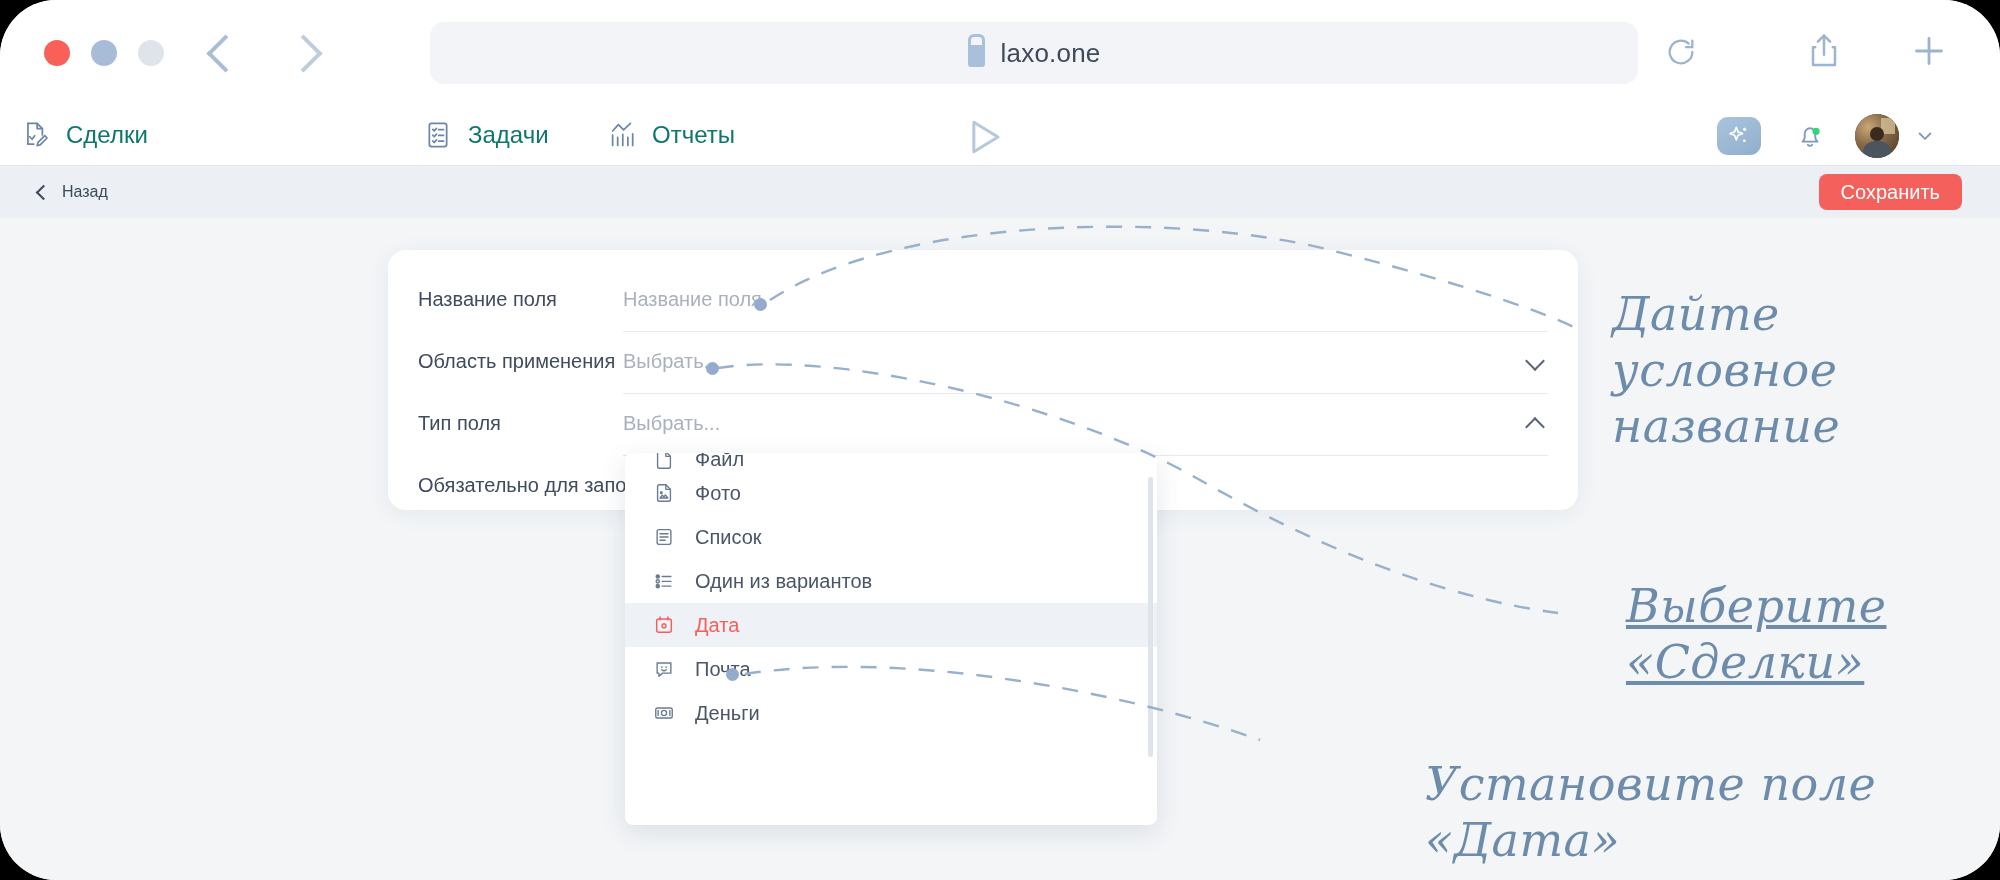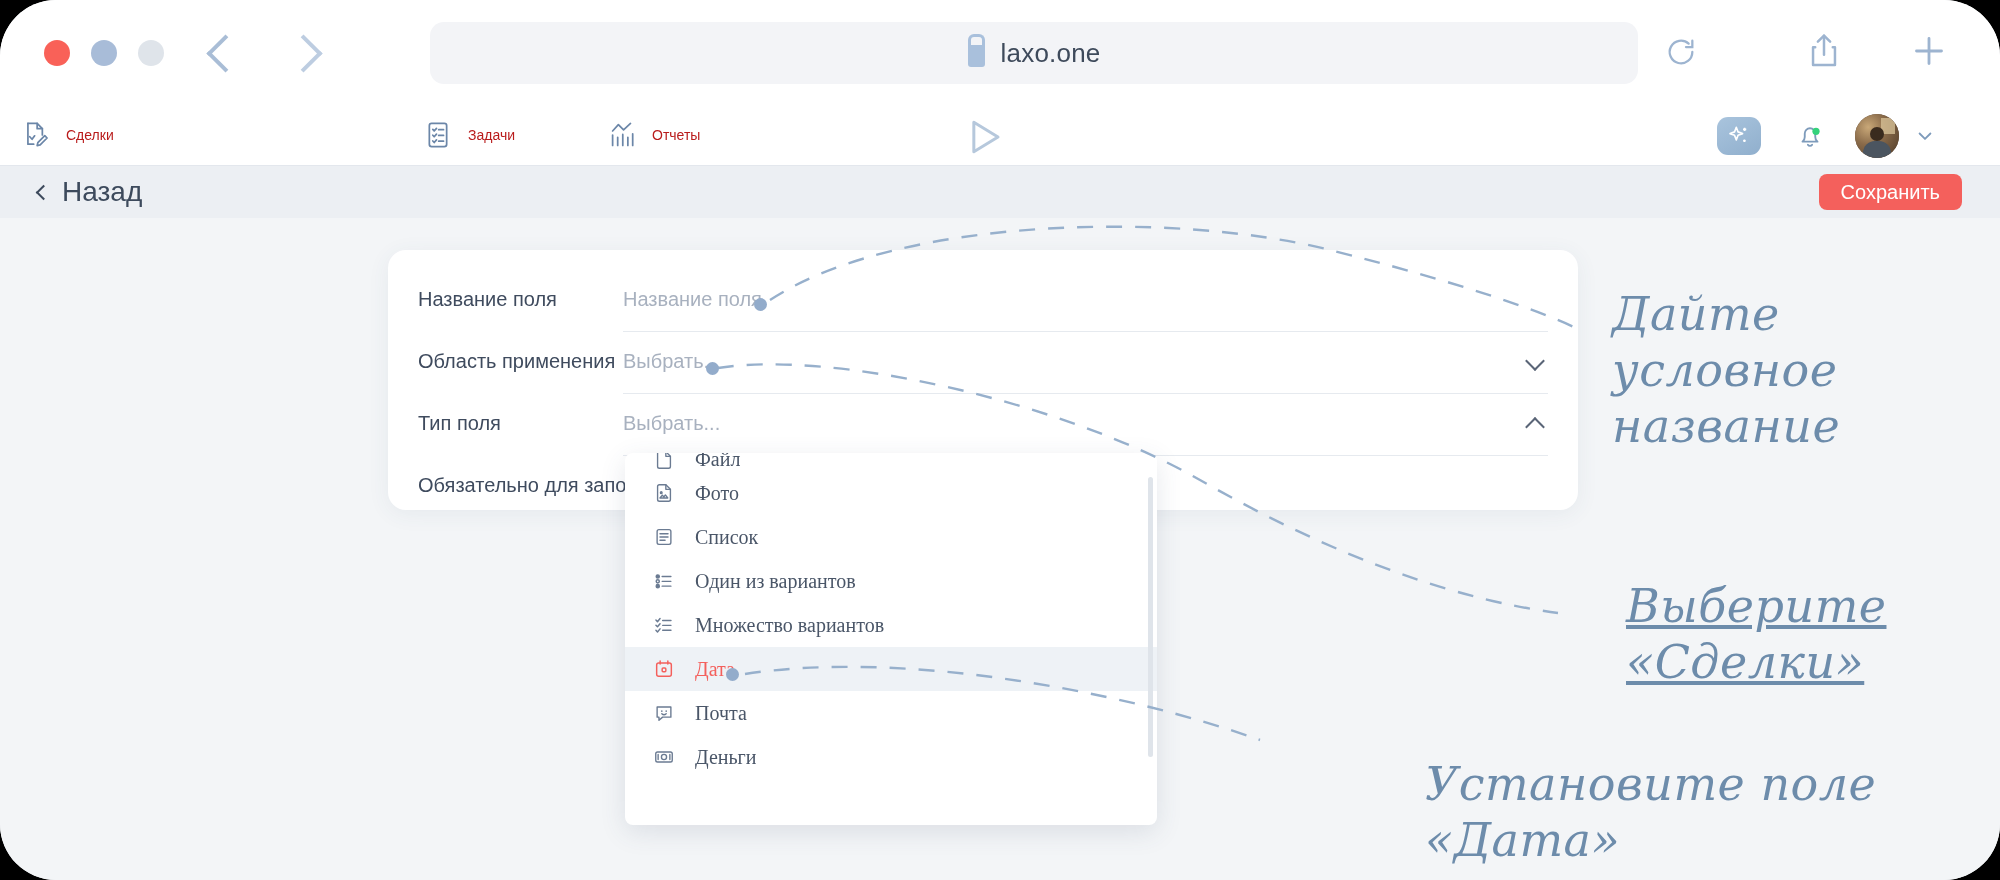--- a/index.html
+++ b/index.html
@@ -105,21 +105,21 @@
     position: absolute; left: 0; top: 104px;
     width: 2000px; height: 62px;
     background: #ffffff;
     border-bottom: 1px solid #e3e7ed;
   }
   .navitem {
     position: absolute; top: 0; height: 61px;
     display: flex; align-items: center; gap: 16px;
   }
   .navitem .nlabel {
-    font-size: 14px; color: #b91c1c;
+    font-size: 24px; color: #0f766e;
   }
   .navicon { width: 28px; height: 30px; display: block; }
 
   .logo-play {
     position: absolute; left: 963px; top: 13px;
     width: 40px; height: 40px;
   }
 
   .ai-btn {
     position: absolute; left: 1717px; top: 13px;
@@ -176,21 +176,21 @@
     position: absolute; left: 38px; top: 10px;
     display: flex; align-items: center; gap: 13px;
     height: 32px;
   }
   .back-chev {
     width: 11px; height: 11px;
     border-left: 2.6px solid #3d4a5c;
     border-bottom: 2.6px solid #3d4a5c;
     transform: rotate(45deg);
   }
-  .back-label { font-size: 28px; color: #3d4a5c; }
+  .back-label { font-size: 16px; color: #3d4a5c; }
   .save-btn {
     position: absolute; right: 38px; top: 8px;
     background: #f4605c;
     color: #ffffff;
     border: none;
     border-radius: 8px;
     height: 36px;
     padding: 0 22px;
     font-size: 20px;
     font-family: "Liberation Sans", sans-serif;
@@ -252,21 +252,20 @@
     box-shadow: 0 7px 26px rgba(60,80,110,0.13);
     overflow: hidden;
   }
   .dd-scroller { position: absolute; inset: 0; }
   .dd-item {
     position: relative;
     height: 44px;
     display: flex; align-items: center;
     padding-left: 28px;
     gap: 20px;
-    font-family: Liberation Serif, serif;
   }
   .dd-item.selected { background: #eef2f6; }
   .dd-item.partial { height: 18px; overflow: hidden; align-items: flex-end; }
   .dd-label {
     font-size: 20px; color: #4a5668;
   }
   .dd-item.selected .dd-label { color: #f4605c; }
   .dd-icon { width: 22px; height: 22px; flex: 0 0 22px; }
   .dd-scrollbar {
     position: absolute; right: 4px; top: 24px;
@@ -502,31 +501,20 @@
             <svg width="22" height="22" viewBox="0 0 24 24" fill="none" stroke="#6b7b92" stroke-width="1.6" stroke-linecap="round">
               <circle cx="5.2" cy="7" r="1.7" fill="#6b7b92"></circle>
               <circle cx="5.2" cy="12.4" r="1.7"></circle>
               <circle cx="5.2" cy="17.6" r="1.7" fill="#6b7b92"></circle>
               <path d="M10 7h9.5M10 12.4h9.5M10 17.6h9.5"></path>
             </svg>
           </span>
           <span class="dd-label">Один из вариантов</span>
         </div>
 
-        <div class="dd-item">
-          <span class="dd-icon">
-            <svg width="22" height="22" viewBox="0 0 24 24" fill="none" stroke="#6b7b92" stroke-width="1.6" stroke-linecap="round" stroke-linejoin="round">
-              <path d="M3.2 6.6l1.7 1.8 2.8-3.4"></path>
-              <path d="M3.2 12.2l1.7 1.8 2.8-3.4"></path>
-              <path d="M3.2 17.8l1.7 1.8 2.8-3.4"></path>
-              <path d="M10.6 7h9M10.6 12.4h9M10.6 17.8h9"></path>
-            </svg>
-          </span>
-          <span class="dd-label">Множество вариантов</span>
-        </div>
 
         <div class="dd-item selected">
           <span class="dd-icon">
             <svg width="22" height="22" viewBox="0 0 24 24" fill="none" stroke="#f4605c" stroke-width="1.6" stroke-linecap="round" stroke-linejoin="round">
               <rect x="4" y="5.5" width="16" height="14.5" rx="2.2"></rect>
               <path d="M7.8 3.2v3.4M16.2 3.2v3.4"></path>
               <rect x="10" y="11" width="4" height="4" rx="1"></rect>
             </svg>
           </span>
           <span class="dd-label">Дата</span>

